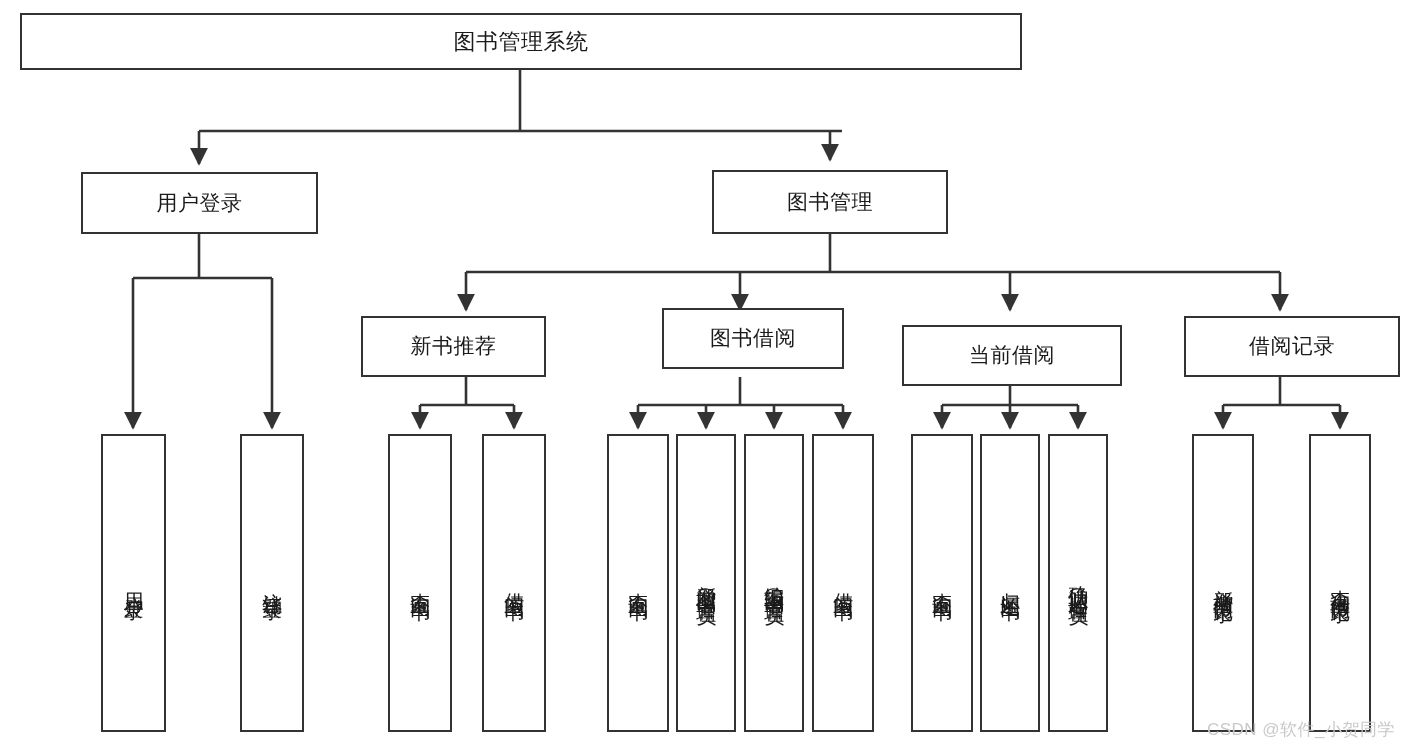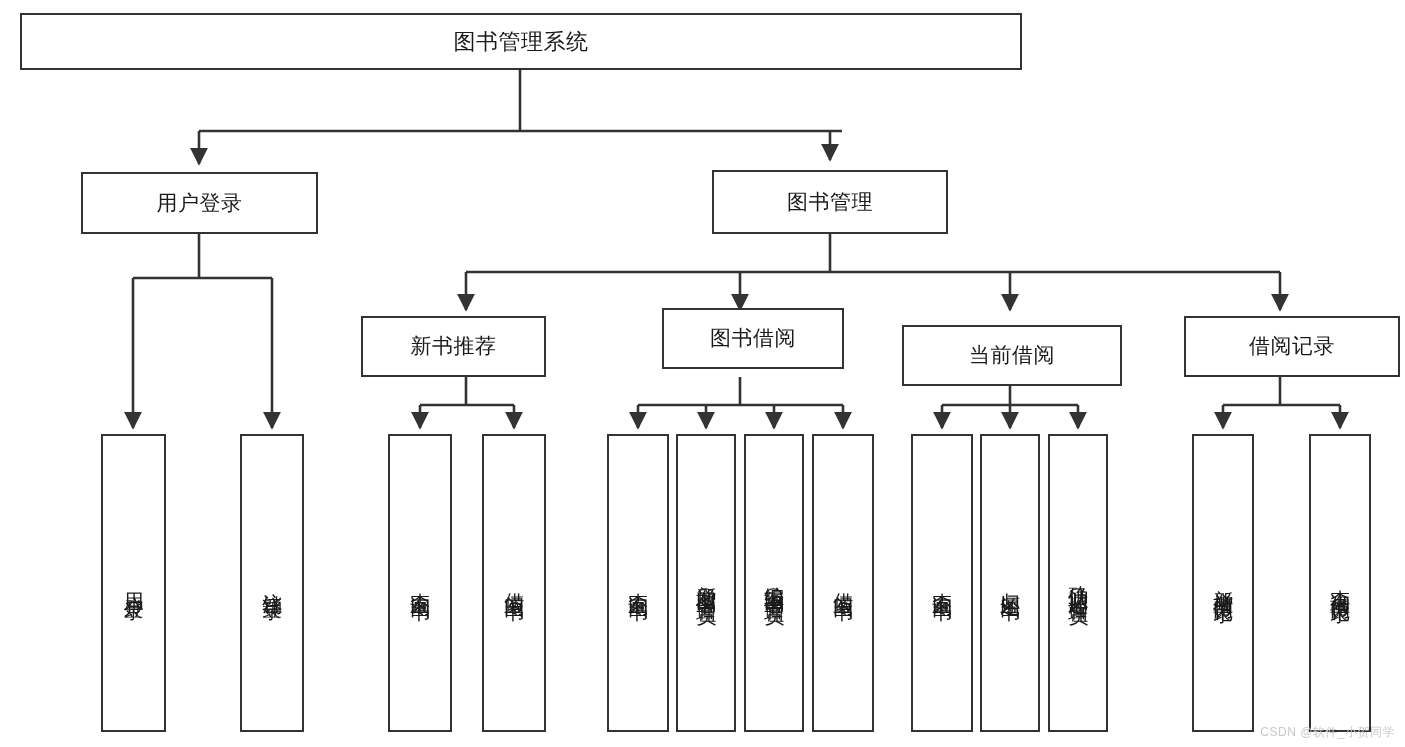--- a/index.html
+++ b/index.html
@@ -48,21 +48,21 @@
     text-orientation: upright;
     letter-spacing: 3px;
     font-size: 20px;
   }
   .node.root .label { font-size: 22px; }
   #watermark {
     position: absolute;
     right: 10px;
     bottom: 6px;
     color: #c9c9c9;
-    font-size: 12px;
+    font-size: 17px;
     letter-spacing: 0.5px;
     z-index: 5;
     white-space: nowrap;
     pointer-events: none;
   }
 </style>
 </head>
 <body>
 
 <div id="diagram-root">

